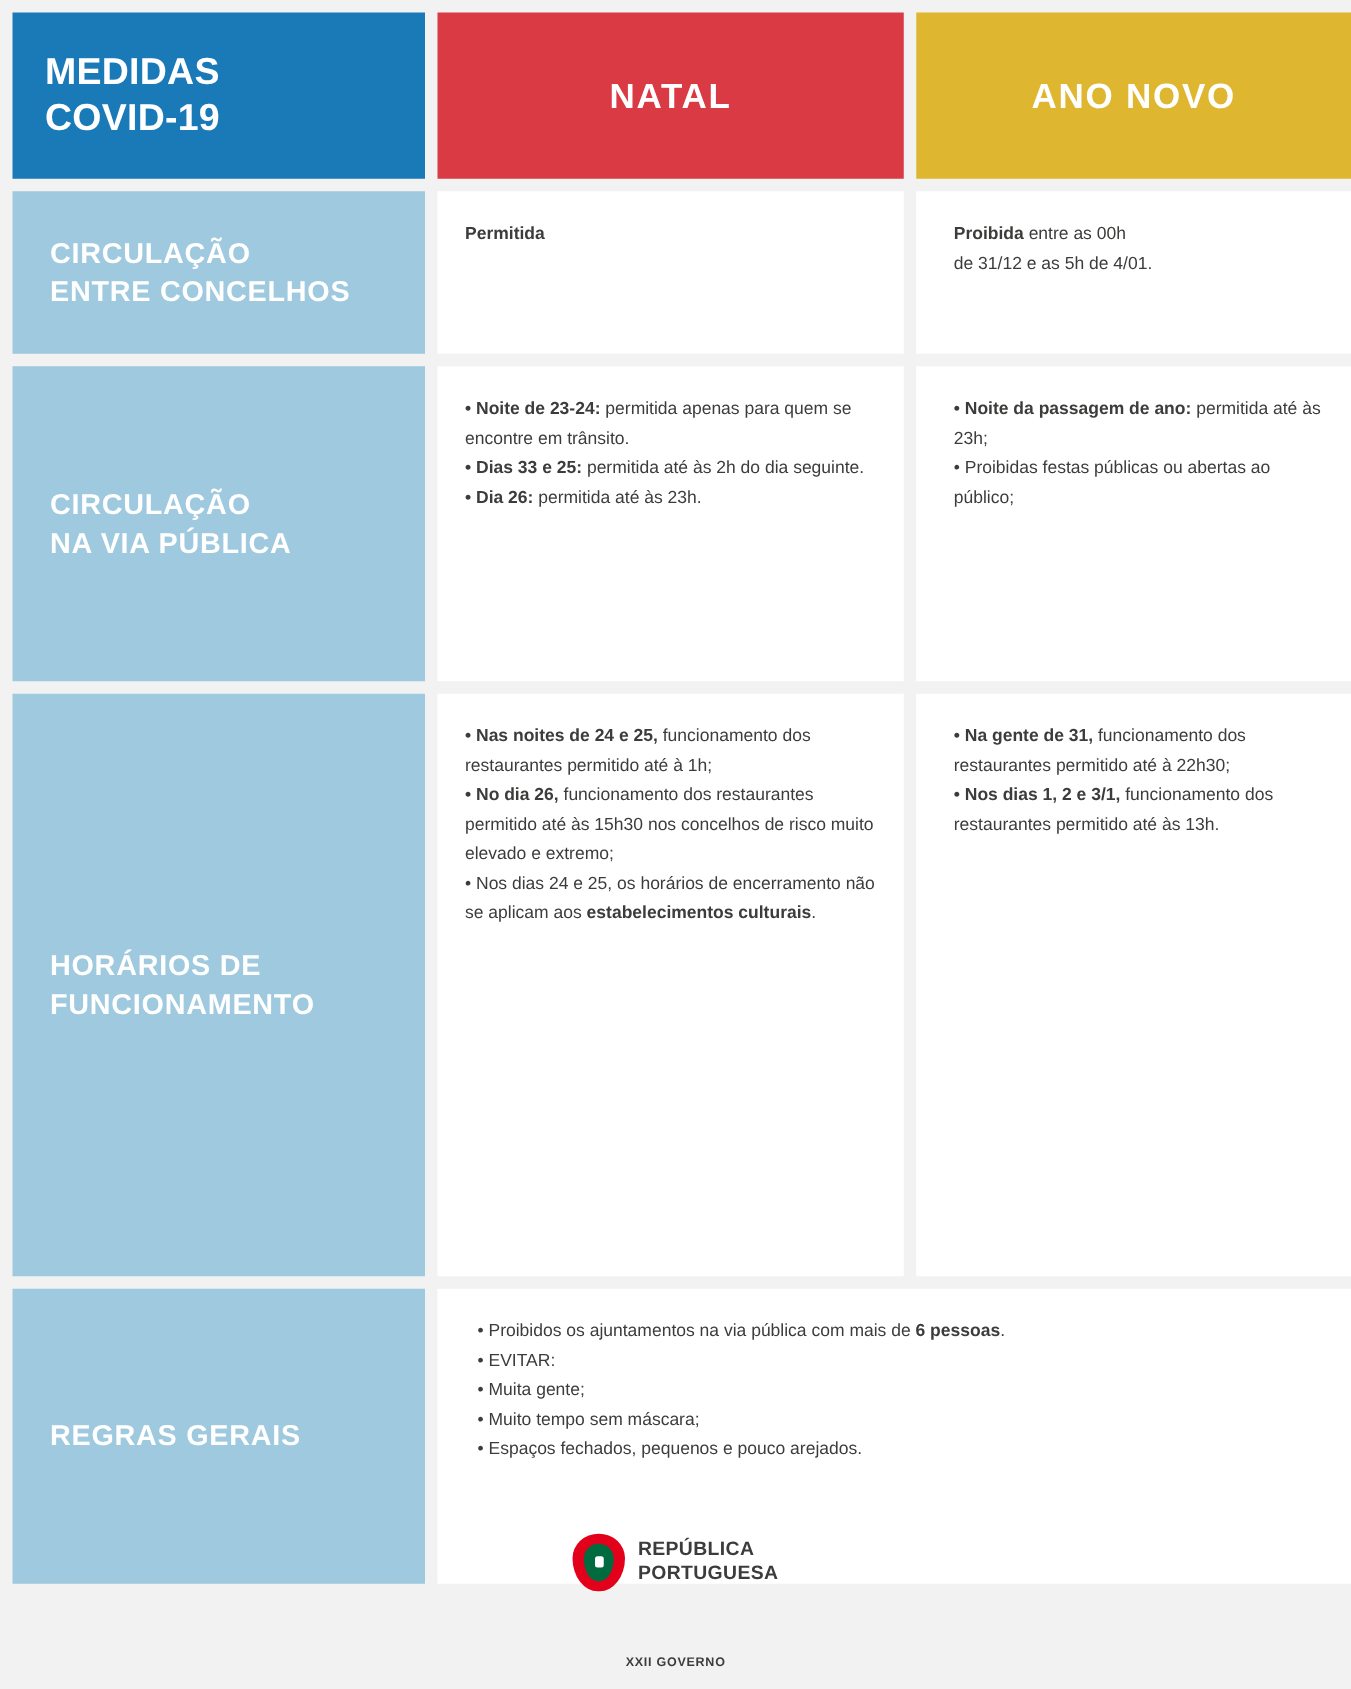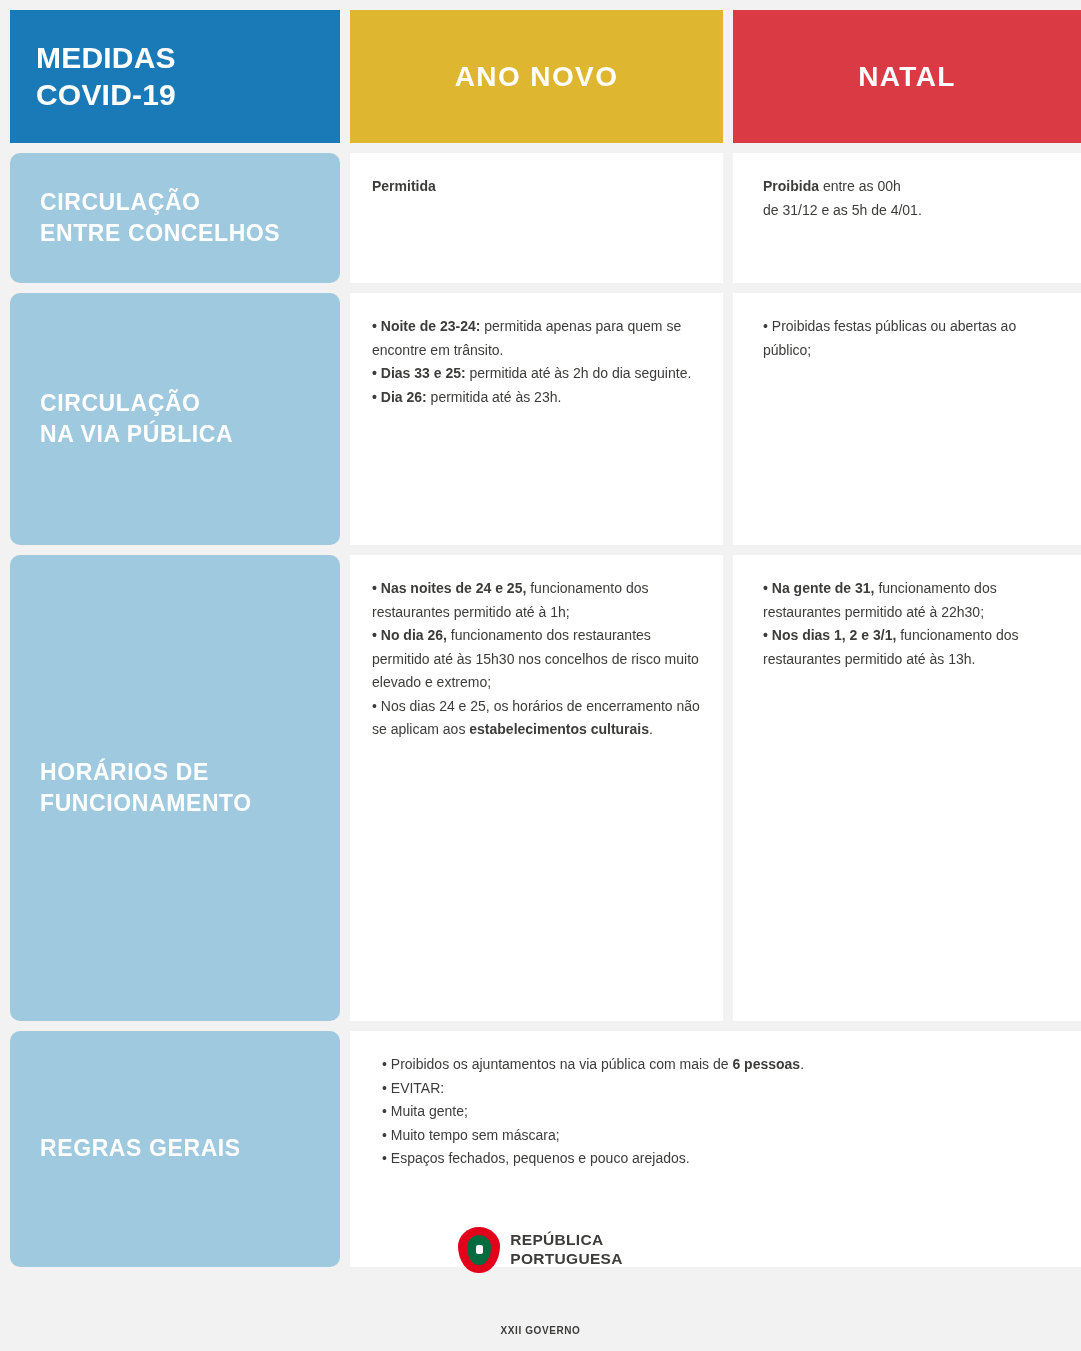--- a/index.html
+++ b/index.html
@@ -66,21 +66,20 @@
     background: #9fc9de;
     color: #ffffff;
     font-size: 23px;
     font-weight: bold;
     letter-spacing: 0.6px;
     line-height: 1.35;
     display: flex;
     align-items: center;
     padding-left: 30px;
     box-sizing: border-box;
-    border-radius: 10px;
   }
   
   .cell {
     background: #ffffff;
     box-sizing: border-box;
     padding: 22px 20px 20px 22px;
     font-size: 14px;
     line-height: 1.68;
     color: #3c3c3b;
   }
@@ -180,22 +179,22 @@
 
 <div class="sheet">
 
   <div class="grid" style="margin-bottom:10px;">
     <div class="hdr hdr-title">
       <div>
         <div>MEDIDAS</div>
         <div>COVID-19</div>
       </div>
     </div>
+    <div class="hdr hdr-natal">NATAL</div>
     <div class="hdr hdr-ano">ANO NOVO</div>
-    <div class="hdr hdr-natal">NATAL</div>
   </div>
 
   <div class="grid" style="margin-bottom:10px;">
     <div class="rowlabel r1">
       <div>
         <div>CIRCULAÇÃO</div>
         <div>ENTRE CONCELHOS</div>
       </div>
     </div>
     <div class="cell r1">
@@ -213,20 +212,21 @@
         <div>CIRCULAÇÃO</div>
         <div>NA VIA PÚBLICA</div>
       </div>
     </div>
     <div class="cell r2">
       <p><span class="bold">• Noite de 23-24:</span><span> permitida apenas para quem se encontre em trânsito.</span></p>
       <p><span class="bold">• Dias 33 e 25:</span><span> permitida até às 2h do dia seguinte.</span></p>
       <p><span class="bold">• Dia 26:</span><span> permitida até às 23h.</span></p>
     </div>
     <div class="cell r2 pad-more">
+      <p><span class="bold">• Noite da passagem de ano:</span><span> permitida até às 23h;</span></p>
       <p><span>• Proibidas festas públicas ou abertas ao público;</span></p>
     </div>
   </div>
 
   <div class="grid" style="margin-bottom:10px;">
     <div class="rowlabel r3">
       <div>
         <div>HORÁRIOS DE</div>
         <div>FUNCIONAMENTO</div>
       </div>

